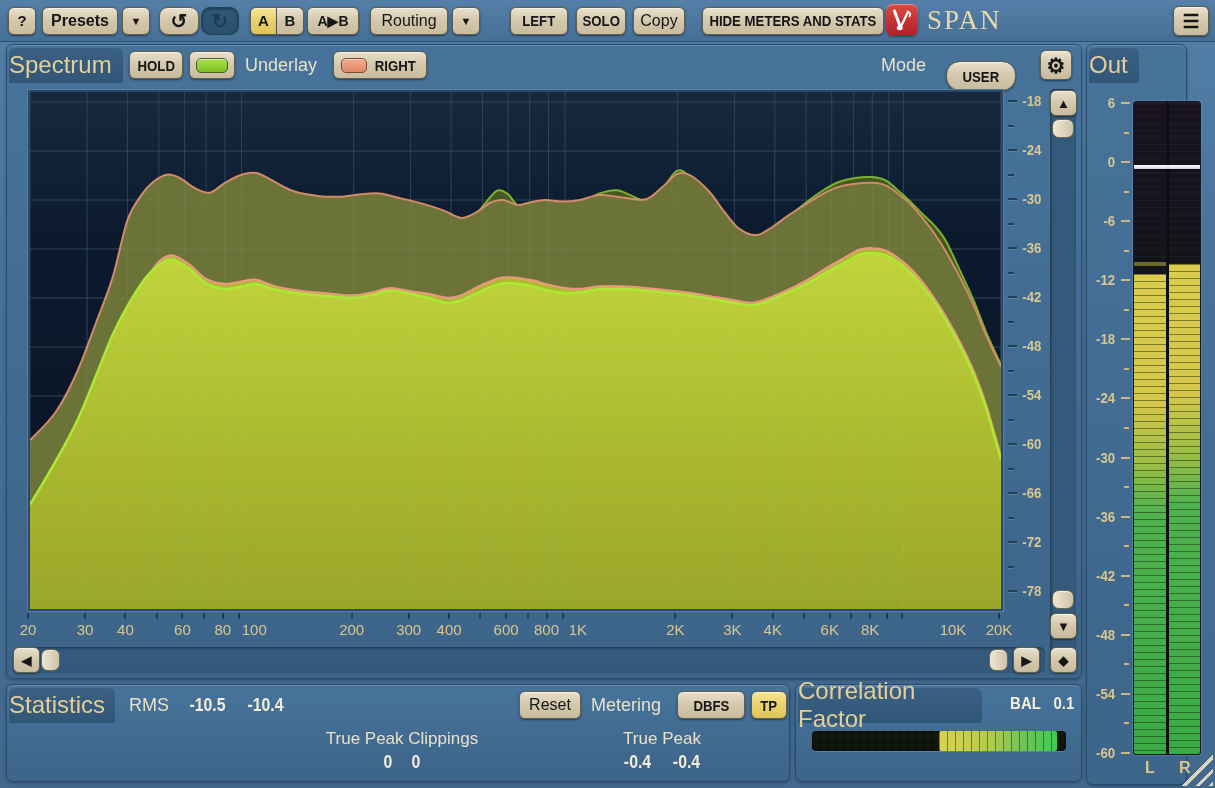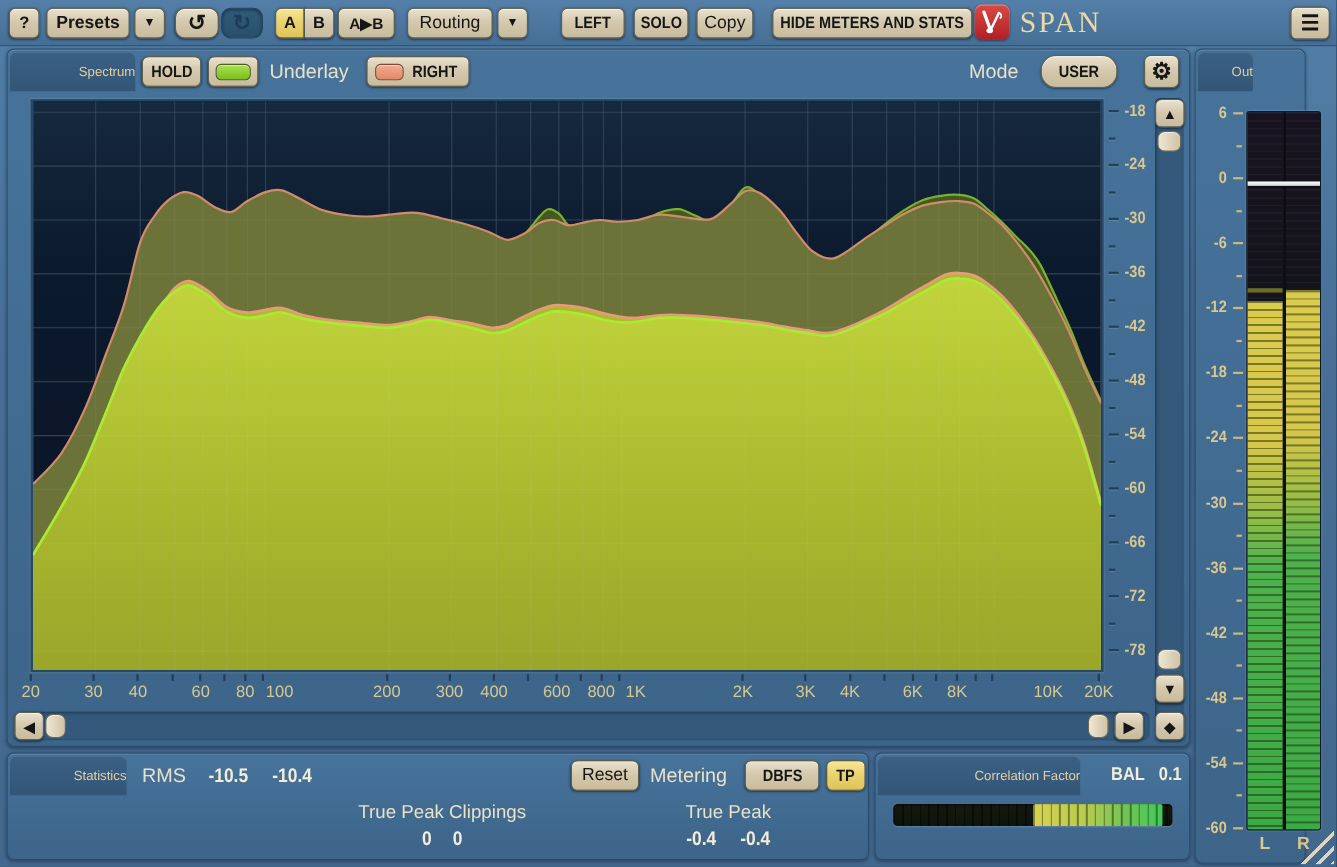--- a/index.html
+++ b/index.html
@@ -26,22 +26,22 @@
   .brand-name{font-family:"Liberation Serif",serif;font-size:27px;letter-spacing:2px;color:#ead9a6;}
   .logo{width:32px;height:32px;border-radius:7px;background:linear-gradient(180deg,#d94a42,#b01f28);
     box-shadow:inset 0 1px 1px rgba(255,255,255,.4),0 1px 2px rgba(0,0,0,.4);display:flex;align-items:center;justify-content:center;}
   .menu-btn{position:absolute;right:6px;top:6px;width:36px;height:30px;font-size:19px;}
 
   
   .panel{position:absolute;background:linear-gradient(180deg,#47739b,#3d6489);
     border:1px solid #2b4d6c;border-radius:7px;
     box-shadow:inset 0 1px 0 rgba(255,255,255,.18), 0 1px 3px rgba(0,10,25,.35);}
   .tab{position:absolute;top:2px;left:2px;height:36px;background:linear-gradient(180deg,#3a6084,#325677);
-    border-radius:6px 6px 0 0;display:flex;align-items:center;justify-content:flex-end;
-    color:#e5cf98;font-size:12px;box-shadow:inset 0 1px 0 rgba(255,255,255,.12);}
+    border-radius:6px 6px 0 0;display:flex;align-items:center;justify-content:flex-start;
+    color:#e5cf98;font-size:24px;box-shadow:inset 0 1px 0 rgba(255,255,255,.12);}
   .lbl{color:#e9e1c8;font-size:18px;text-align:center;}
   .val{color:#f3edda;font-size:18px;font-weight:700;}
 
   
   #spectrum-panel{left:6px;top:44px;width:1076px;height:635px;}
   .spec-head{position:absolute;left:0;top:0;width:100%;height:40px;}
   #plot{position:absolute;left:21px;top:45px;width:975px;height:521px;border:2px solid #29486a;
     box-shadow:0 0 0 1px #55809f;background:#0b1526;}
   .db-scale{position:absolute;left:999px;top:40px;width:46px;height:566px;}
   .db-tick{position:absolute;height:2px;background:#223f58;box-shadow:0 1px 0 rgba(160,190,210,.25);}
@@ -173,21 +173,21 @@
         </div>
       <div class="btn" style="position:absolute;left:182px;top:6px;width:46px">
         <span style="width:32px;height:15px;border-radius:5px;border:1px solid #4e5c28;background:linear-gradient(180deg,#a9e24b,#7cbe20);box-shadow:inset 0 1px 0 rgba(255,255,255,.5)"></span>
       </div>
       <div class="lbl" style="position:absolute;left:238px;top:10px">Underlay</div>
       <div class="btn" style="position:absolute;left:326px;top:6px;width:94px;gap:5px">
         <span style="width:26px;height:15px;border-radius:5px;border:1px solid #7c4a38;background:linear-gradient(180deg,#f3ab90,#e28a67);box-shadow:inset 0 1px 0 rgba(255,255,255,.45)"></span>
         <span class="cond">RIGHT</span>
       </div>
       <div class="lbl" style="position:absolute;left:874px;top:10px">Mode</div>
-      <div class="btn" style="position:absolute;left:939px;top:5px;width:70px;height:30px;border-radius:14px">
+      <div class="btn" style="position:absolute;left:939px;top:16px;width:70px;height:30px;border-radius:14px">
           <span class="cond">USER</span>
         </div>
       <div class="btn" style="position:absolute;left:1033px;top:5px;width:32px;height:30px">
           <span style="font-size:21px;line-height:21px">⚙</span>
         </div>
     </div>
 
     <svg id="plot" viewBox="0 0 971 517">
         <defs>
           <linearGradient id="bggrad" x1="0" y1="0" x2="0" y2="1">

